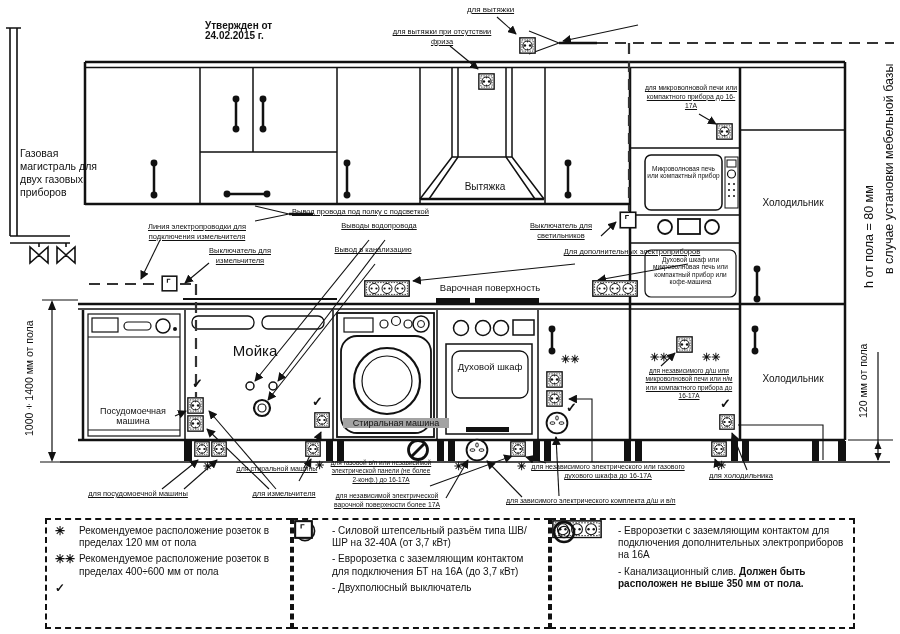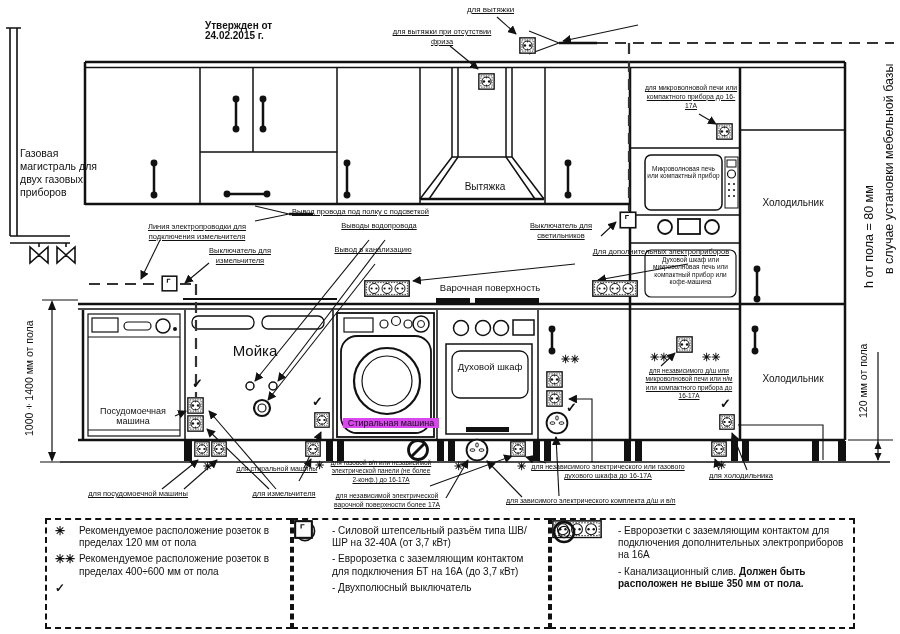--- a/index.html
+++ b/index.html
@@ -287,31 +287,31 @@
 <div class="L" style="left:644px;top:84px;width:94px;font-size:6.8px;">для микроволновой печи или компактного прибора до 16-17А</div>
 
 <div class="N" style="left:20px;top:147px;width:80px;font-size:10.5px;text-align:left;line-height:1.25;">Газовая магистраль для двух газовых приборов</div>
 
 <div class="L" style="left:128px;top:222px;width:138px;">Линия электропроводки для подключения измельчителя</div>
 <div class="L" style="left:188px;top:246px;width:104px;">Выключатель для измельчителя</div>
 <div class="L nowrap" style="left:292px;top:207px;">Вывод провода под полку с подсветкой</div>
 <div class="L" style="left:329px;top:221px;width:100px;">Выводы водопровода</div>
 <div class="L" style="left:331px;top:245px;width:84px;">Вывод в канализацию</div>
 <div class="L" style="left:518px;top:221px;width:86px;">Выключатель для светильников</div>
-<div class="L" style="left:558px;top:247px;width:148px;margin-left:29px;">Для дополнительных электроприборов</div>
+<div class="L" style="left:558px;top:247px;width:148px;">Для дополнительных электроприборов</div>
 <div class="N" style="left:428px;top:283px;width:124px;font-size:9.5px;">Варочная поверхность</div>
 
 <div class="N" style="left:440px;top:181px;width:90px;">Вытяжка</div>
 <div class="N" style="left:647px;top:165px;width:73px;font-size:6.5px;">Микроволновая печь или компактный прибор</div>
 <div class="N" style="left:647px;top:256px;width:87px;font-size:6.5px;">Духовой шкаф или микроволновая печь или компактный прибор или кофе-машина</div>
 <div class="N" style="left:748px;top:197px;width:90px;">Холодильник</div>
 <div class="N" style="left:748px;top:373px;width:90px;">Холодильник</div>
 <div class="N" style="left:86px;top:406px;width:94px;font-size:9px;">Посудомоечная машина</div>
 <div class="N" style="left:225px;top:342px;width:60px;font-size:15px;">Мойка</div>
-<div class="N" style="left:343px;top:418px;width:96px;font-size:9px;background:#d946ef;">Стиральная машина</div>
+<div class="N" style="left:343px;top:418px;width:106px;font-size:9px;background:#a3a3a3;">Стиральная машина</div>
 <div class="N" style="left:452px;top:362px;width:76px;font-size:9.5px;">Духовой шкаф</div>
 
 <div class="L" style="left:642px;top:367px;width:94px;font-size:6.5px;">для независимого д/ш или микроволновой печи или н/м или компактного прибора до 16-17А</div>
 
 <div class="L" style="left:76px;top:489px;width:124px;">для посудомоечной машины</div>
 <div class="L" style="left:236px;top:464px;width:82px;font-size:7px;">для стиральной машины</div>
 <div class="L" style="left:242px;top:489px;width:84px;">для измельчителя</div>
 <div class="L" style="left:330px;top:459px;width:102px;font-size:6.5px;">для газовой в/п или независимой электрической панели (не более 2-конф.) до 16-17А</div>
 <div class="L" style="left:326px;top:492px;width:122px;font-size:6.8px;">для независимой электрической варочной поверхности более 17А</div>
 <div class="L" style="left:526px;top:462px;width:164px;font-size:7px;">для независимого электрического или газового духового шкафа до 16-17А</div>

